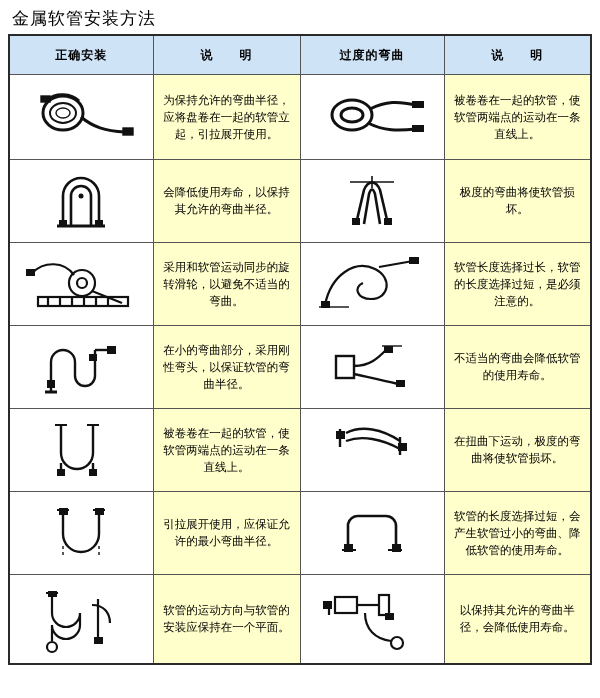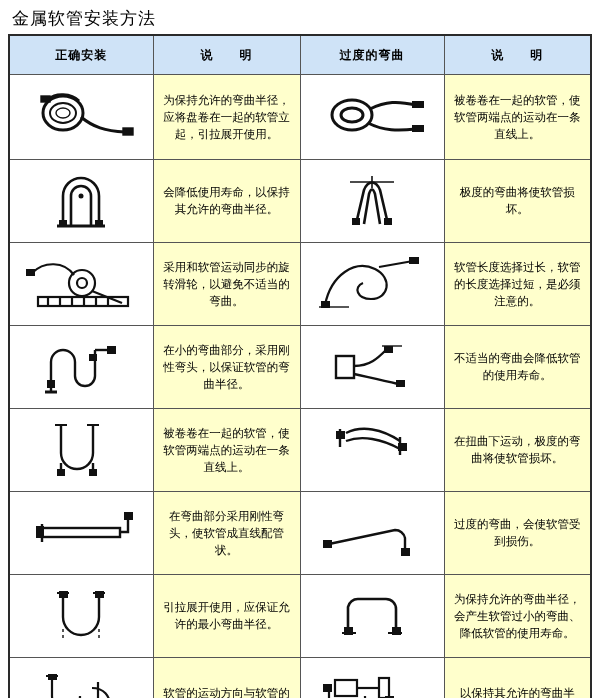--- a/index.html
+++ b/index.html
@@ -240,44 +240,20 @@
               <line x1="28" y1="10" x2="28" y2="28"></line>
               <line x1="88" y1="18" x2="88" y2="36"></line>
             </g>
             <rect x="24" y="12" width="9" height="8" fill="#111"></rect>
             <rect x="86" y="24" width="9" height="8" fill="#111"></rect>
           </svg>
         </td>
         <td class="txt">在扭曲下运动，极度的弯曲将使软管损坏。</td>
       </tr>
 
-      <tr class="row-h-2">
-        <td class="img">
-          <svg width="130" height="62" viewBox="0 0 130 62">
-            <g fill="none" stroke="#111" stroke-width="2.4">
-              <rect x="24" y="26" width="78" height="9"></rect>
-              <path d="M102 30 L110 30 L110 16"></path>
-              <line x1="24" y1="22" x2="24" y2="40"></line>
-            </g>
-            <rect x="18" y="24" width="8" height="12" fill="#111"></rect>
-            <rect x="106" y="10" width="9" height="8" fill="#111"></rect>
-          </svg>
-        </td>
-        <td class="txt">在弯曲部分采用刚性弯头，使软管成直线配管状。</td>
-        <td class="img">
-          <svg width="130" height="62" viewBox="0 0 130 62">
-            <g fill="none" stroke="#111" stroke-width="2.4">
-              <path d="M20 42 L86 28 A10 10 0 0 1 96 36 L96 50"></path>
-            </g>
-            <rect x="14" y="38" width="9" height="8" fill="#111"></rect>
-            <rect x="92" y="46" width="9" height="8" fill="#111"></rect>
-          </svg>
-        </td>
-        <td class="txt">过度的弯曲，会使软管受到损伤。</td>
-      </tr>
 
       <tr class="row-h-2">
         <td class="img">
           <svg width="120" height="62" viewBox="0 0 120 62">
             <g fill="none" stroke="#111" stroke-width="2.4">
               <path d="M42 8 L42 32 A18 18 0 0 0 78 32 L78 8"></path>
               <line x1="36" y1="8" x2="48" y2="8" stroke-width="2"></line>
               <line x1="72" y1="8" x2="84" y2="8" stroke-width="2"></line>
               <line x1="42" y1="44" x2="42" y2="56" stroke-dasharray="3,3" stroke-width="1.4"></line>
               <line x1="78" y1="44" x2="78" y2="56" stroke-dasharray="3,3" stroke-width="1.4"></line>
@@ -291,21 +267,21 @@
           <svg width="120" height="62" viewBox="0 0 120 62">
             <g fill="none" stroke="#111" stroke-width="2.6">
               <path d="M36 44 L36 22 A10 10 0 0 1 46 14 L74 14 A10 10 0 0 1 84 24 L84 44"></path>
               <line x1="30" y1="48" x2="44" y2="48" stroke-width="2"></line>
               <line x1="76" y1="48" x2="90" y2="48" stroke-width="2"></line>
             </g>
             <rect x="32" y="42" width="9" height="8" fill="#111"></rect>
             <rect x="80" y="42" width="9" height="8" fill="#111"></rect>
           </svg>
         </td>
-        <td class="txt">为保持允许的弯曲半径，会产生软管过小的弯曲、降低软管的使用寿命。</td>
+        <td class="txt">软管的长度选择过短，会产生软管过小的弯曲、降低软管的使用寿命。</td>
       </tr>
 
       <tr class="row-h-2">
         <td class="img">
           <svg width="130" height="72" viewBox="0 0 130 72">
             <g fill="none" stroke="#111" stroke-width="2.2">
               <path d="M34 10 L34 30 A14 14 0 0 0 62 30 L62 42 A14 14 0 0 1 34 42 L34 58"></path>
               <circle cx="34" cy="64" r="5"></circle>
               <line x1="28" y1="10" x2="40" y2="10" stroke-width="2"></line>
               <path d="M80 16 L80 58"></path>

